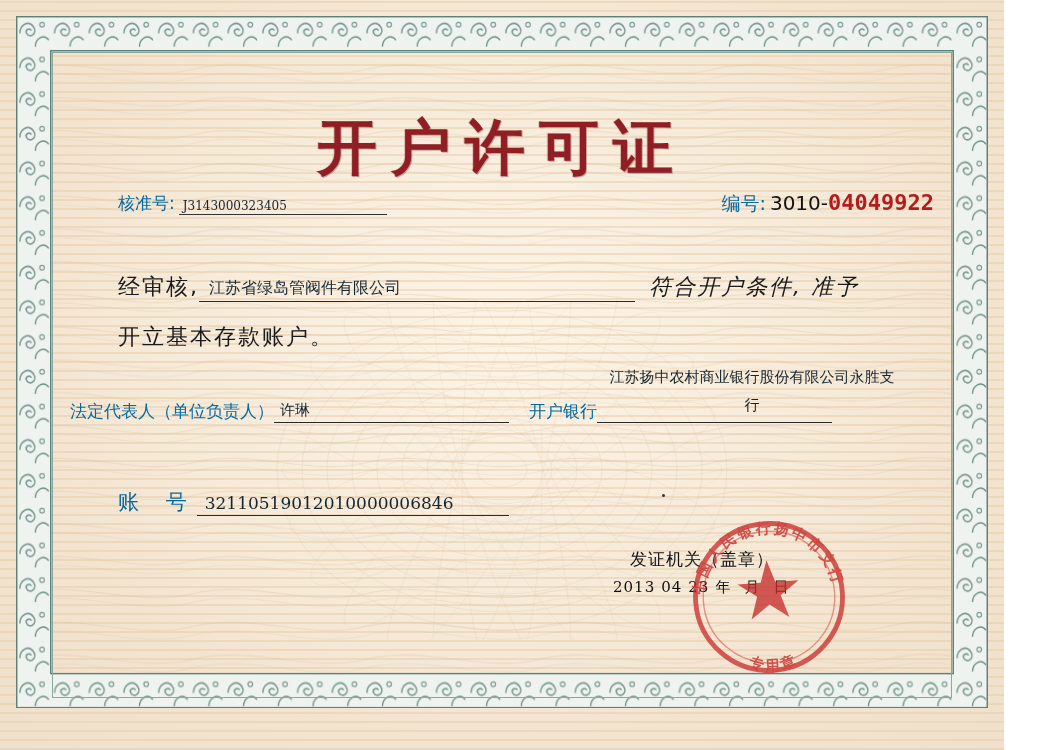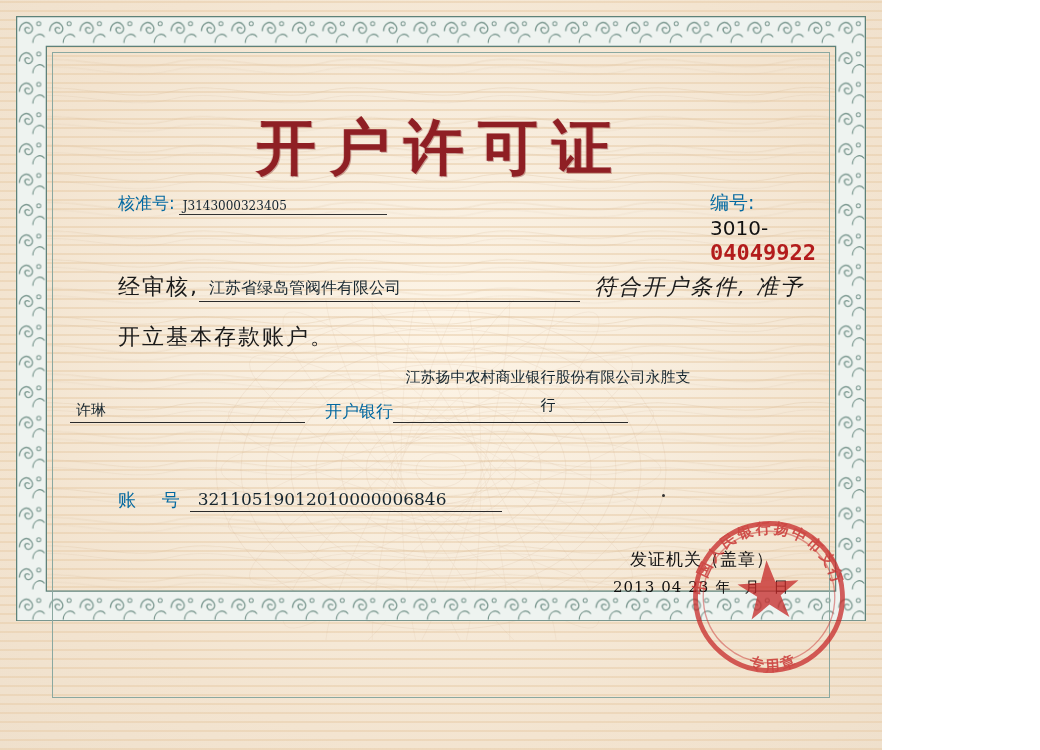--- a/index.html
+++ b/index.html
@@ -9,21 +9,21 @@
   }
   body {
     width: 1040px;
     height: 750px;
     font-family: "Liberation Serif", serif;
     overflow: hidden;
   }
 
   #certificate {
     position: relative;
-    width: 882px;
+    width: 1004px;
     height: 750px;
     background: #fdfbf6;
     overflow: hidden;
   }
 
   
   .bg-paper {
     position: absolute;
     left: 0; top: 0; right: 0; bottom: 0;
     background:
@@ -117,21 +117,20 @@
     padding: 0 4px 1px 4px;
     text-align: left;
   }
 
   
   .serial {
     top: 120px;
     right: 0px;
     display: flex;
     align-items: baseline;
-    flex-direction: column;
   }
   .serial .label { font-size: 19px; }
   .serial .pre {
     font-size: 20px;
     margin-left: 4px;
     color: #111;
   }
   .serial .num {
     font-family: "DejaVu Sans Mono", "Liberation Mono", monospace;
     font-size: 22px;
@@ -221,21 +220,21 @@
   }
 
   
   .acctrow {
     top: 418px;
     left: 48px;
     display: flex;
     align-items: flex-end;
   }
   .acctrow .label {
-    font-size: 18px;
+    font-size: 21px;
     letter-spacing: 10px;
   }
   .acctrow .fill {
     border-bottom: 1px solid #2a2a2a;
     width: 300px;
     padding: 0 4px 2px 8px;
     font-size: 17px;
     color: #16262f;
   }
 
@@ -365,20 +364,21 @@
 
     <div class="row clause1">
       <span class="lead">经审核,</span>
       <span class="company">江苏省绿岛管阀件有限公司</span>
       <span class="tail">符合开户条件, 准予</span>
     </div>
 
     <div class="row clause2">开立基本存款账户。</div>
 
     <div class="row reprow">
+      <span class="label">法定代表人（单位负责人）</span>
       <span class="fill value-hand">许琳</span>
       <span class="spacer"></span>
       <span class="bankwrap">
         <span class="label">开户银行</span>
         <span class="fill"></span>
         <span class="bank-name">江苏扬中农村商业银行股份有限公司永胜支行</span>
       </span>
     </div>
 
     <div class="row acctrow">

